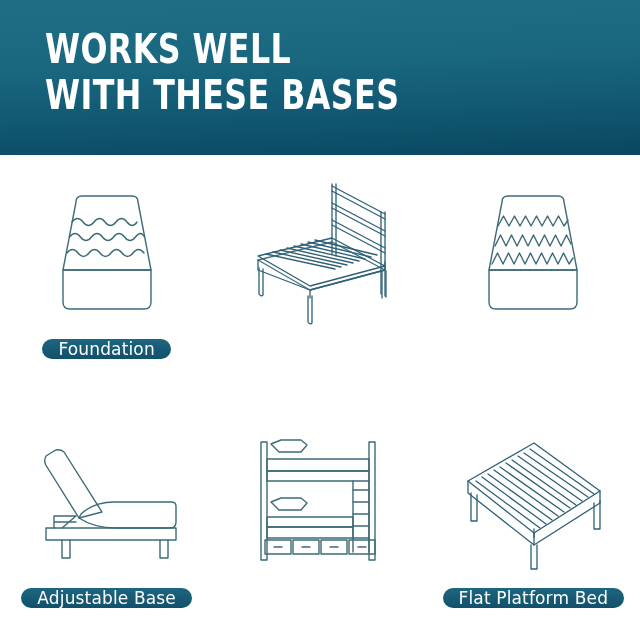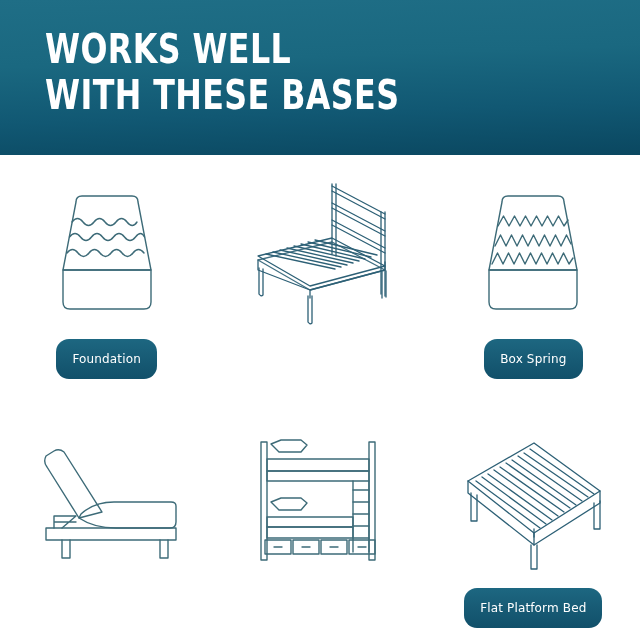--- a/index.html
+++ b/index.html
@@ -55,26 +55,26 @@
     display:flex;
     align-items:center;
     justify-content:center;
   }
   .art svg{display:block;}
   .pill{
     margin-top:2px;
     display:inline-flex;
     align-items:center;
     justify-content:center;
-    height:40px;
+    height:20px;
     padding:0 16px;
     border-radius:13px;
     background:linear-gradient(180deg,#1d6781 0%,#185c76 45%,#11506a 100%);
     color:#ffffff;
-    font-size:12px;
+    font-size:17px;
     letter-spacing:0.15px;
     white-space:nowrap;
     font-family:"DejaVu Sans","Liberation Sans",sans-serif;
   }
   .row1 .art{padding-top:14px;}
   .row2 .art{padding-top:20px;}
 </style>
 </head>
 <body>
 
@@ -145,41 +145,41 @@
           <g>
             <path d="M44 24 Q44 18 50 18 L100 18 Q106 18 106 24 L119 92 L31 92 Z"></path>
 
             <polyline points="40,48 45.5,38 51,48 56.5,38 62,48 67.5,38 73,48 78.5,38 84,48 89.5,38 95,48 100.5,38 106,48 110,42"></polyline>
             <polyline points="37,68 42.5,57 48,68 53.5,57 59,68 64.5,57 70,68 75.5,57 81,68 86.5,57 92,68 97.5,57 103,68 108.5,57 113,66"></polyline>
             <polyline points="34,86 39.5,75 45,86 50.5,75 56,86 61.5,75 67,86 72.5,75 78,86 83.5,75 89,86 94.5,75 100,86 105.5,75 111,86 115,80"></polyline>
             <path d="M31 92 L119 92 L119 124 Q119 131 112 131 L38 131 Q31 131 31 124 Z"></path>
           </g>
         </svg>
       </div>
-      <span class="pill">Box Spring</span>
     </div>
 
     <div class="cell row2">
       <div class="art">
         <svg width="165" height="140" viewBox="0 0 165 140" fill="none" stroke="#3d6b78" stroke-width="1.4" stroke-linecap="round" stroke-linejoin="round">
           <g>
 
             <path d="M22 24 Q19 30 23 35 L55 86 L78 80 L40 20 Q35 16 30 19 Z"></path>
 
             <path d="M55 86 Q70 96 92 96 L146 96 Q152 96 152 90 L152 74 Q152 70 147 70 L90 70 Q70 70 57 82 Z"></path>
 
             <path d="M22 96 L152 96 L152 108 L22 108 Z"></path>
 
             <path d="M30 96 L30 84 L52 84 M30 90 L52 90 M38 96 L52 84"></path>
 
             <path d="M38 108 L38 126 L46 126 L46 108"></path>
             <path d="M136 108 L136 126 L144 126 L144 108"></path>
           </g>
         </svg>
       </div>
+      <span class="pill">Adjustable Base</span>
     </div>
 
     <div class="cell row2">
       <div class="art">
         <svg width="150" height="140" viewBox="0 0 150 140" fill="none" stroke="#3d6b78" stroke-width="1.4" stroke-linecap="round" stroke-linejoin="round">
           <g>
 
             <rect x="16" y="10" width="6" height="118"></rect>
             <rect x="124" y="10" width="6" height="118"></rect>
 

